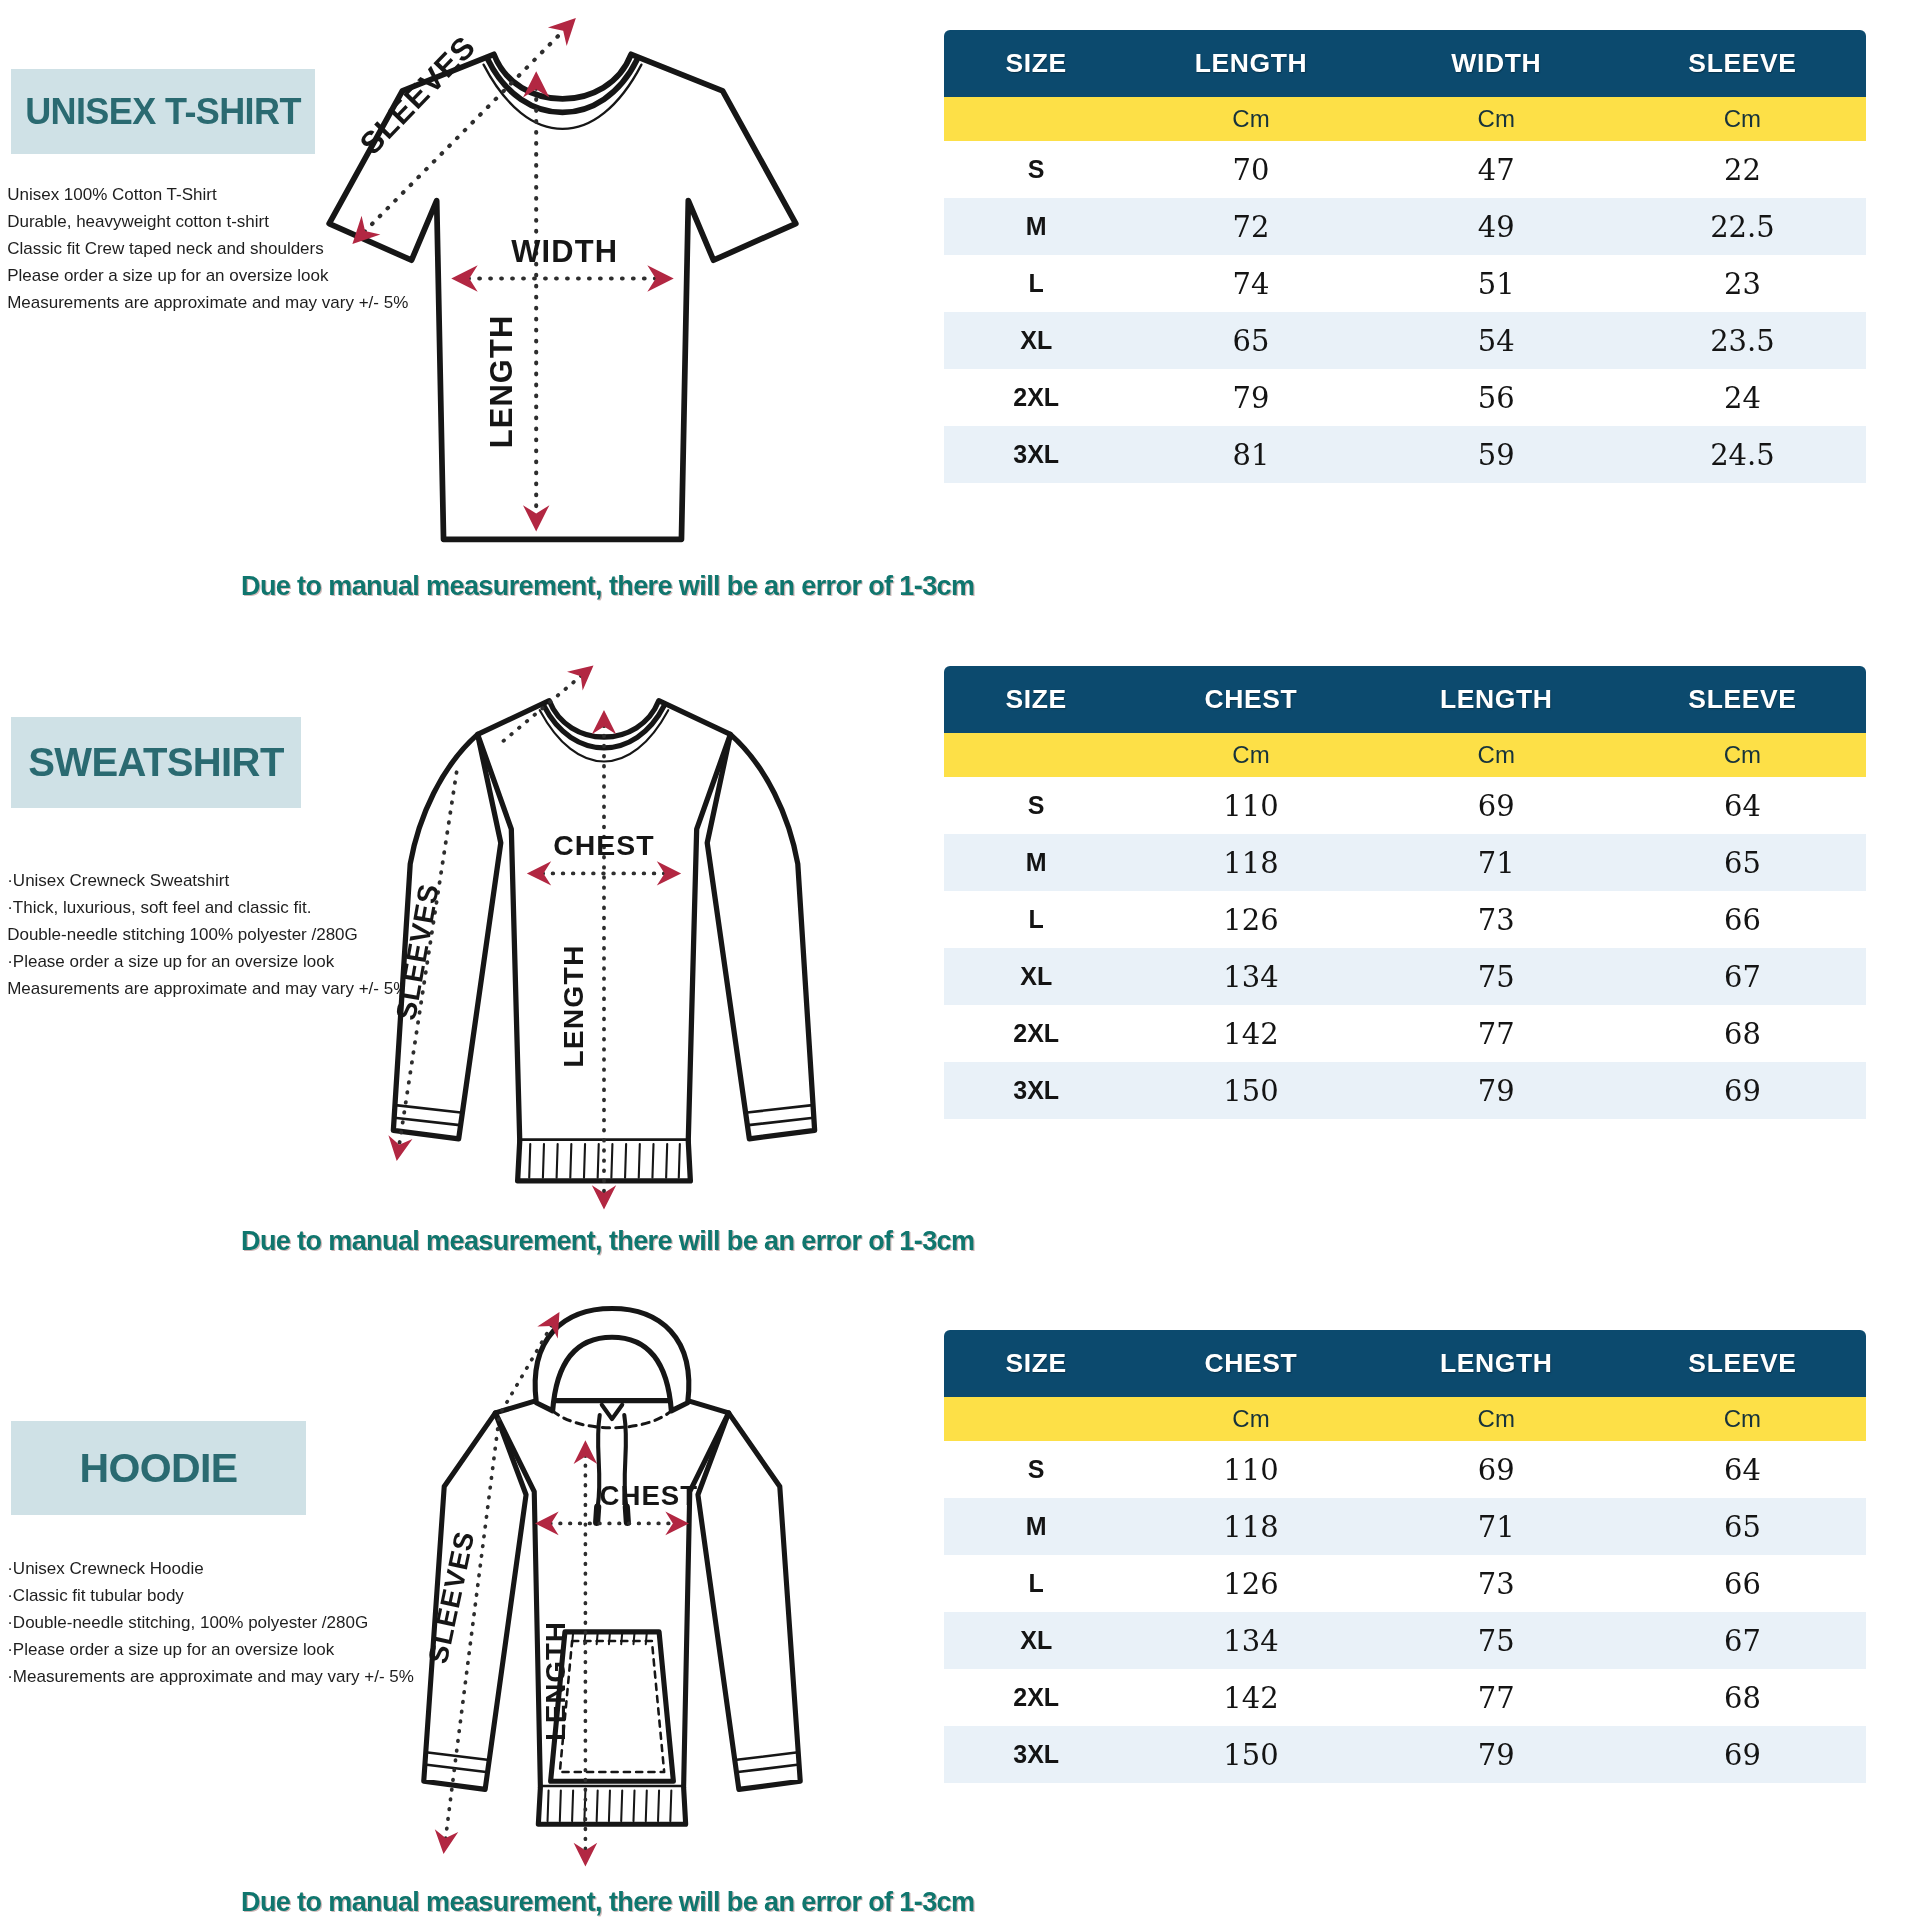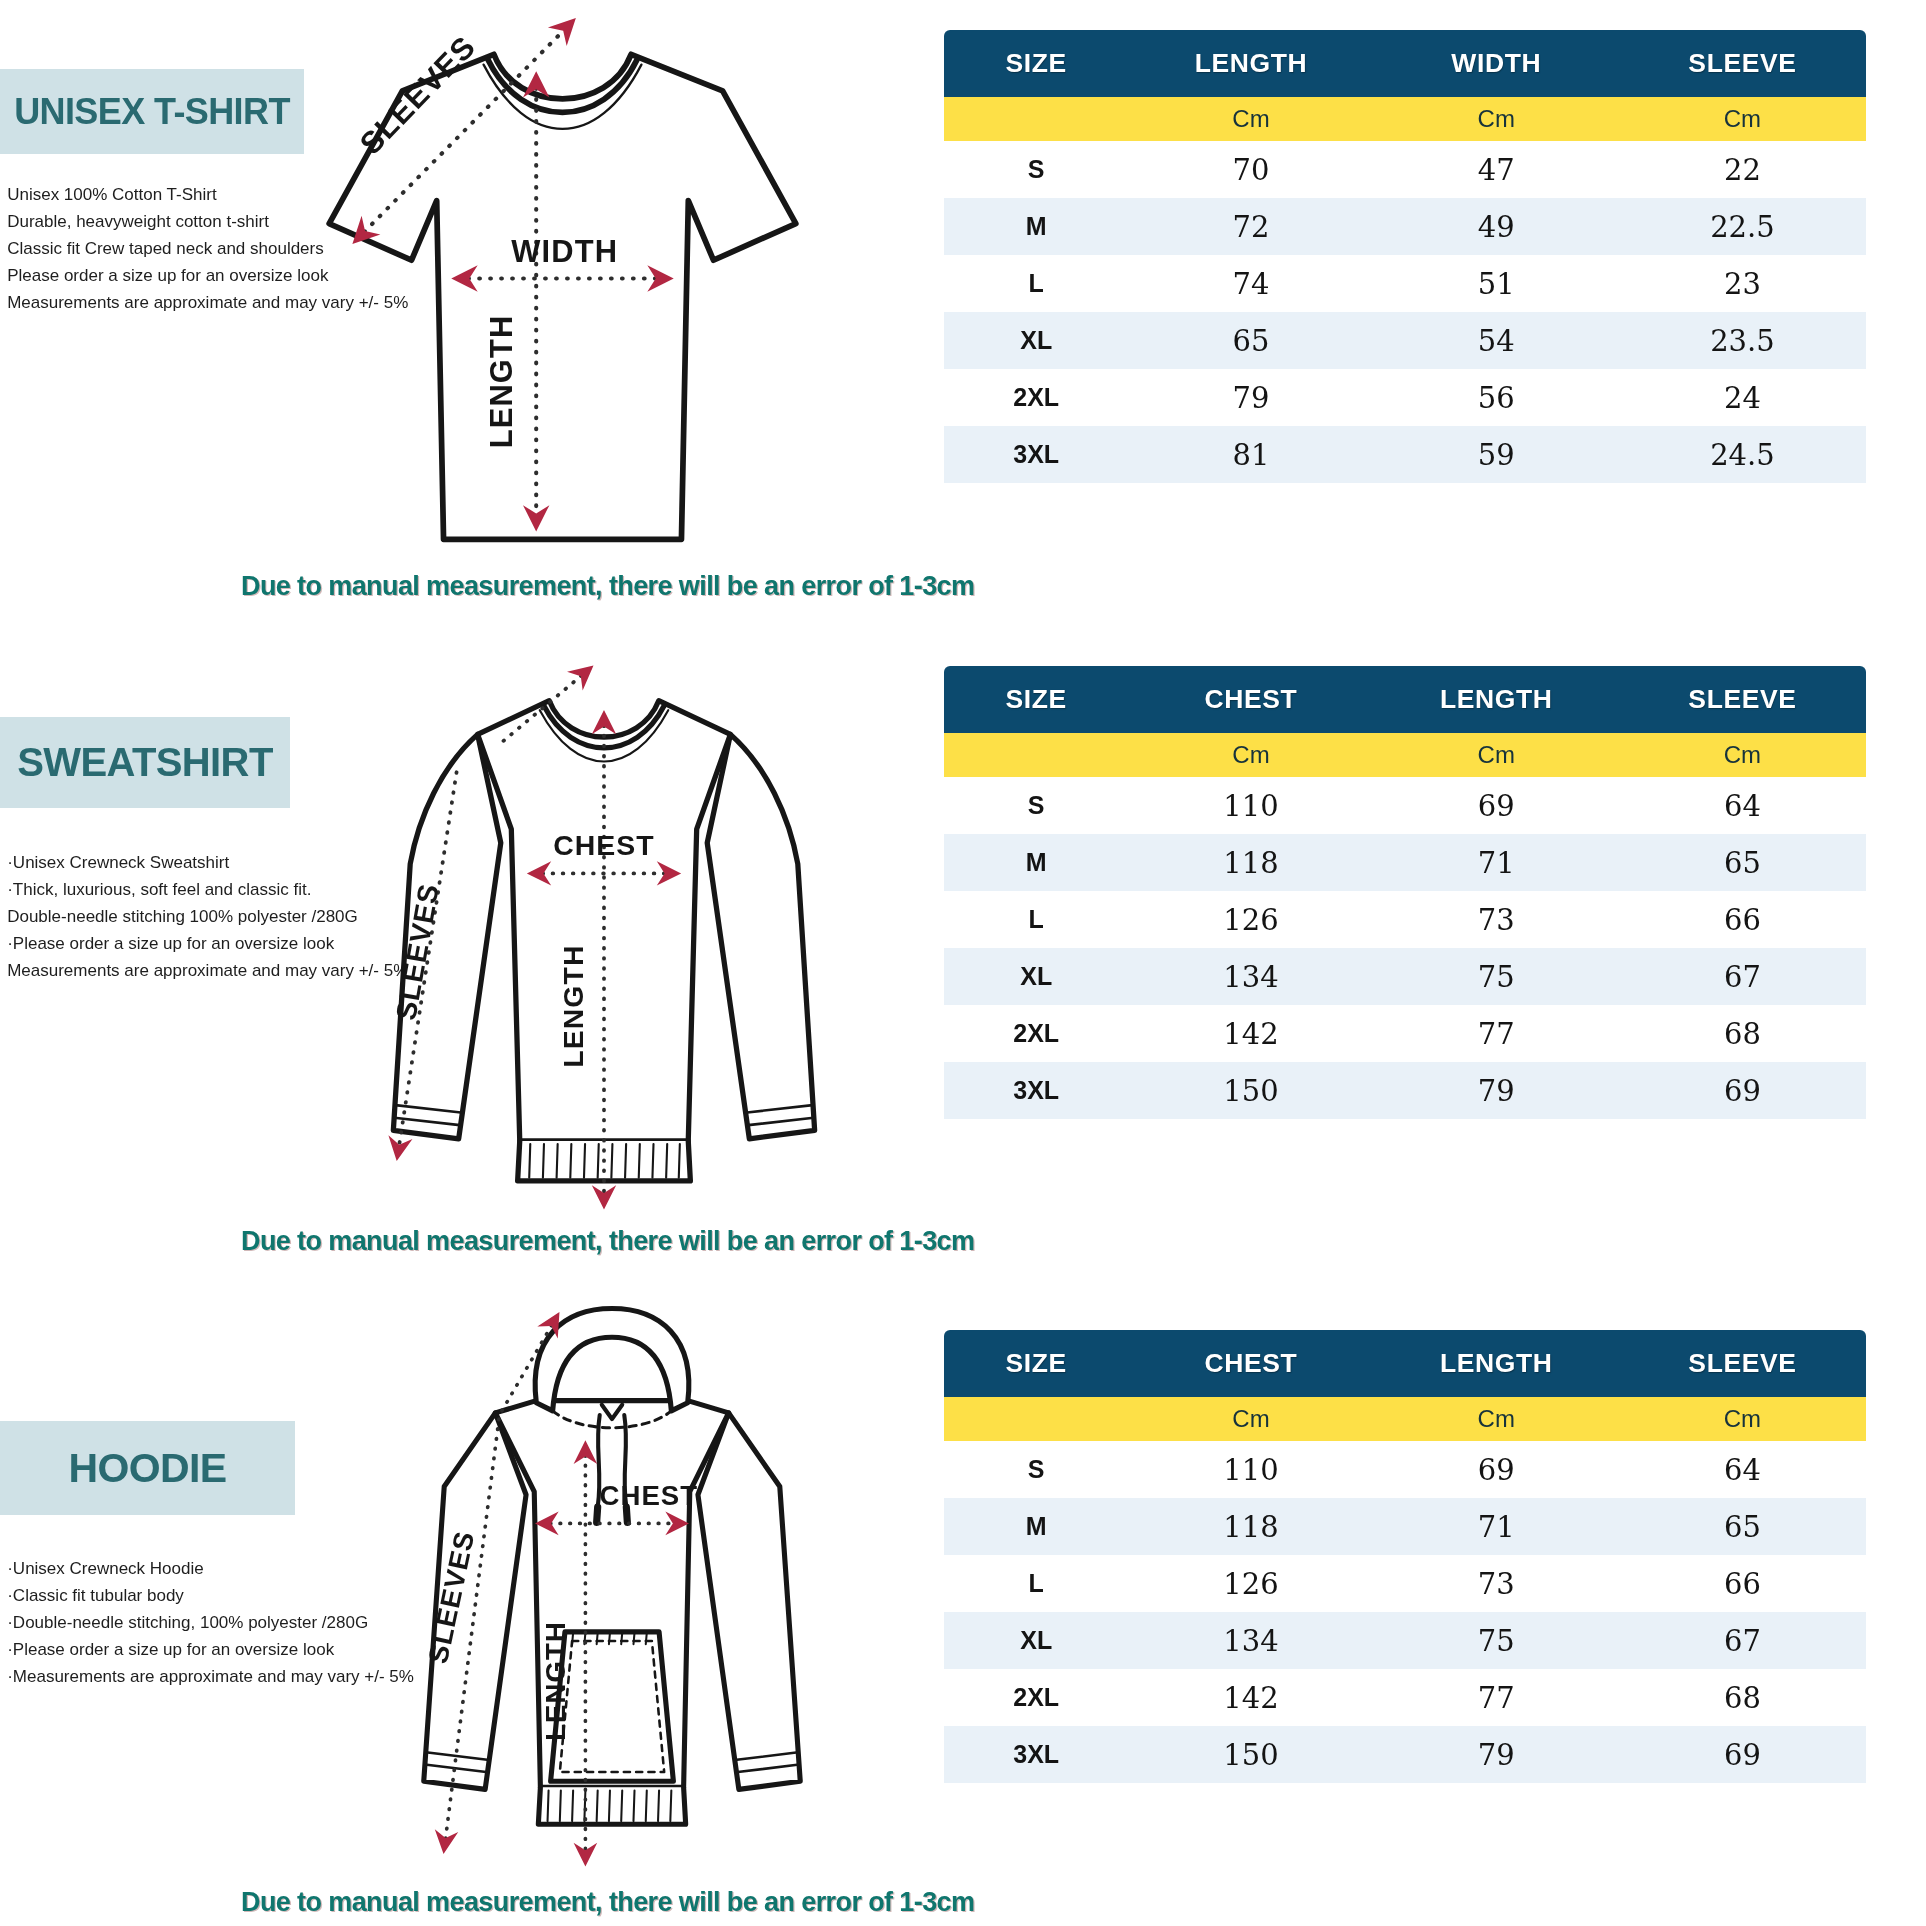--- a/index.html
+++ b/index.html
@@ -8,35 +8,35 @@
     position:relative; width:1926px; height:1926px; background:#ffffff;
     font-family:"Liberation Sans", sans-serif; overflow:hidden;
   }
   .garment-section { position:absolute; left:0; width:1926px; }
   .sec1 { top:0;     height:642px; }
   .sec2 { top:642px; height:642px; }
   .sec3 { top:1284px; height:642px; }
 
   .banner {
     position:absolute; background:#cfe1e6;
-    display:flex; align-items:center; justify-content:center;
+    display:flex; align-items:center; justify-content:center;margin-left:11px;
   }
   .banner-title {
     font-weight:bold; color:#2a6a71; letter-spacing:-0.6px; white-space:nowrap;
   }
   .sec1 .banner { left:0; top:69px; width:304px; height:85px; }
   .sec1 .banner-title { font-size:36px; }
   .sec2 .banner { left:0; top:75px; width:290px; height:91px; }
   .sec2 .banner-title { font-size:40px; }
   .sec3 .banner { left:0; top:137px; width:295px; height:94px; }
   .sec3 .banner-title { font-size:41px; }
 
   .desc { position:absolute; left:7.2px; width:385px; color:#1e1e1e; }
   .sec1 .desc { top:181px; }
-  .sec2 .desc { top:207px; }
+  .sec2 .desc { top:225px; }
   .sec3 .desc { top:271px; }
   .desc-line { font-size:17px; line-height:27px; white-space:nowrap; }
 
   .art { position:absolute; }
   .sec1 .art { left:265px; top:3.6px;  width:595px;  height:549px; }
   .sec2 .art { left:330px; top:6px; width:548px;  height:574px; }
   .sec3 .art { left:346px; top:8.4px; width:532px;  height:604px; }
   .art svg { width:100%; height:100%; display:block; }
   .diagram-label { font-weight:bold; letter-spacing:1px; }
 

